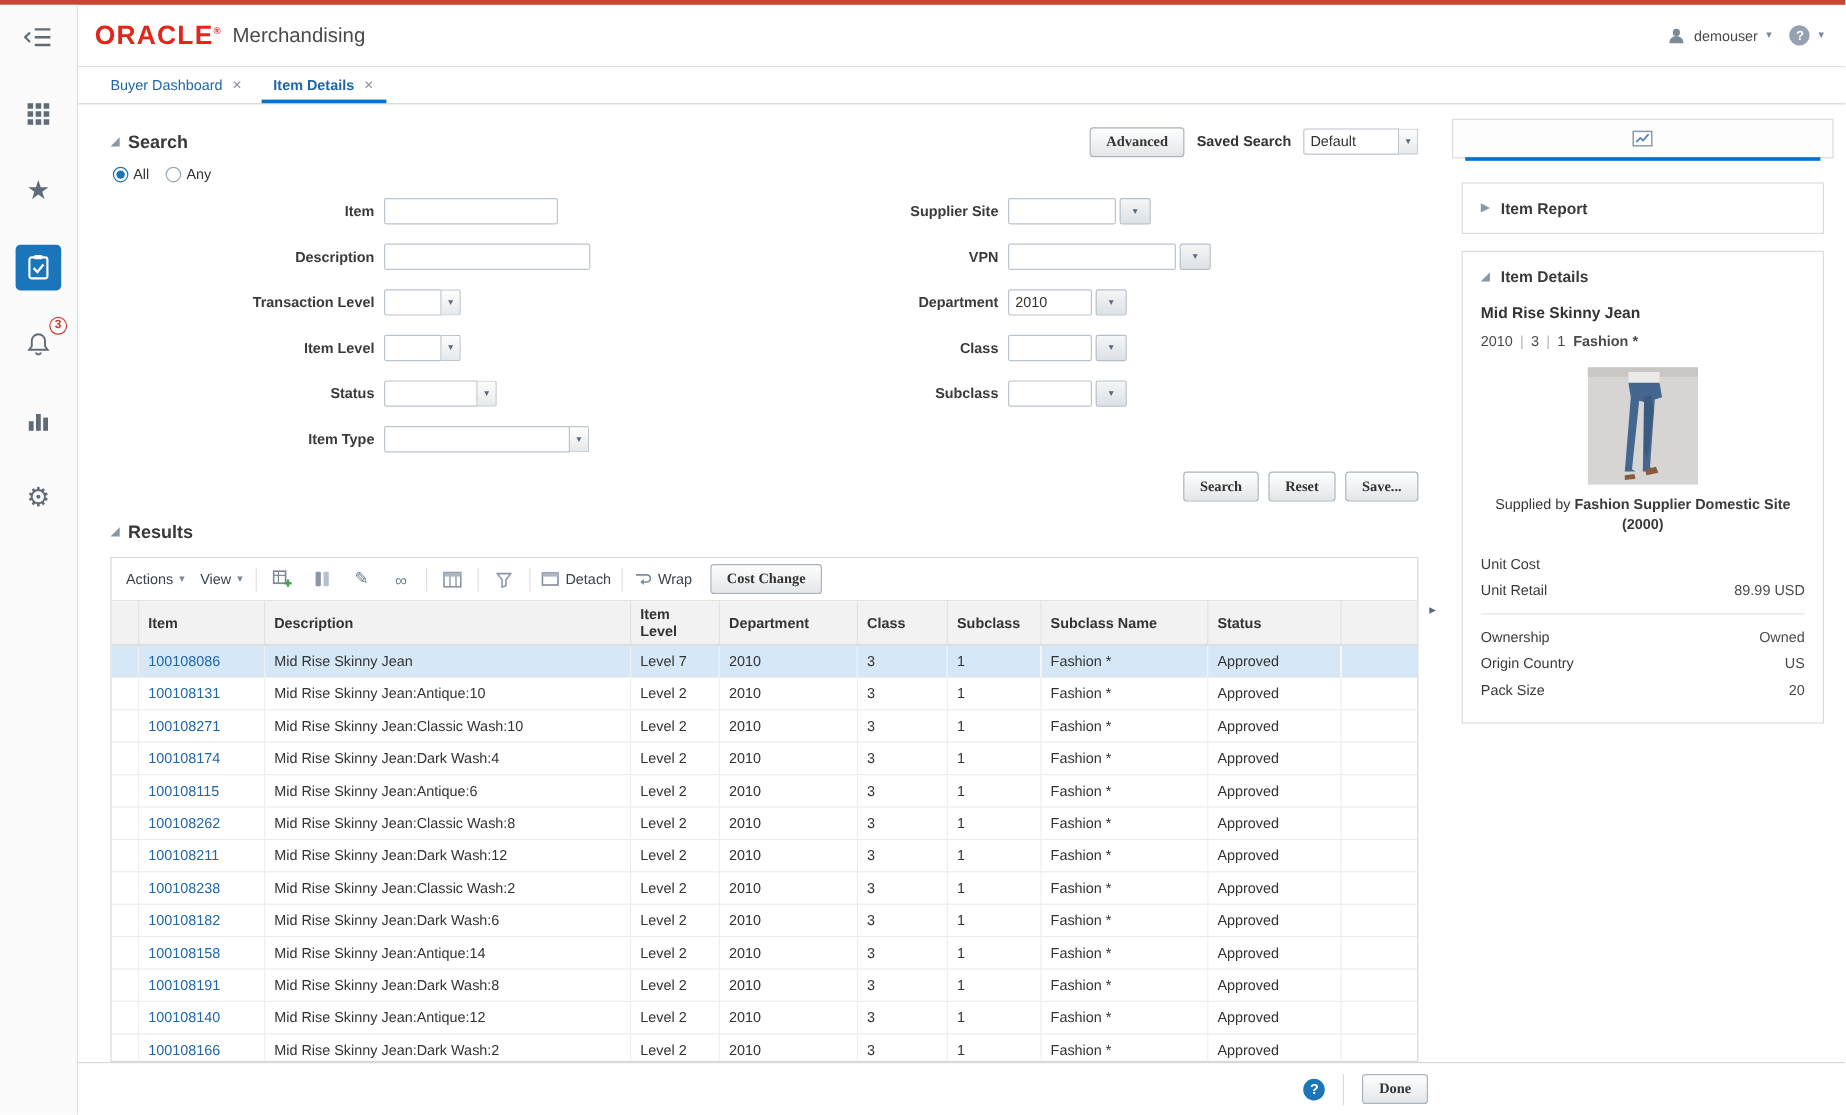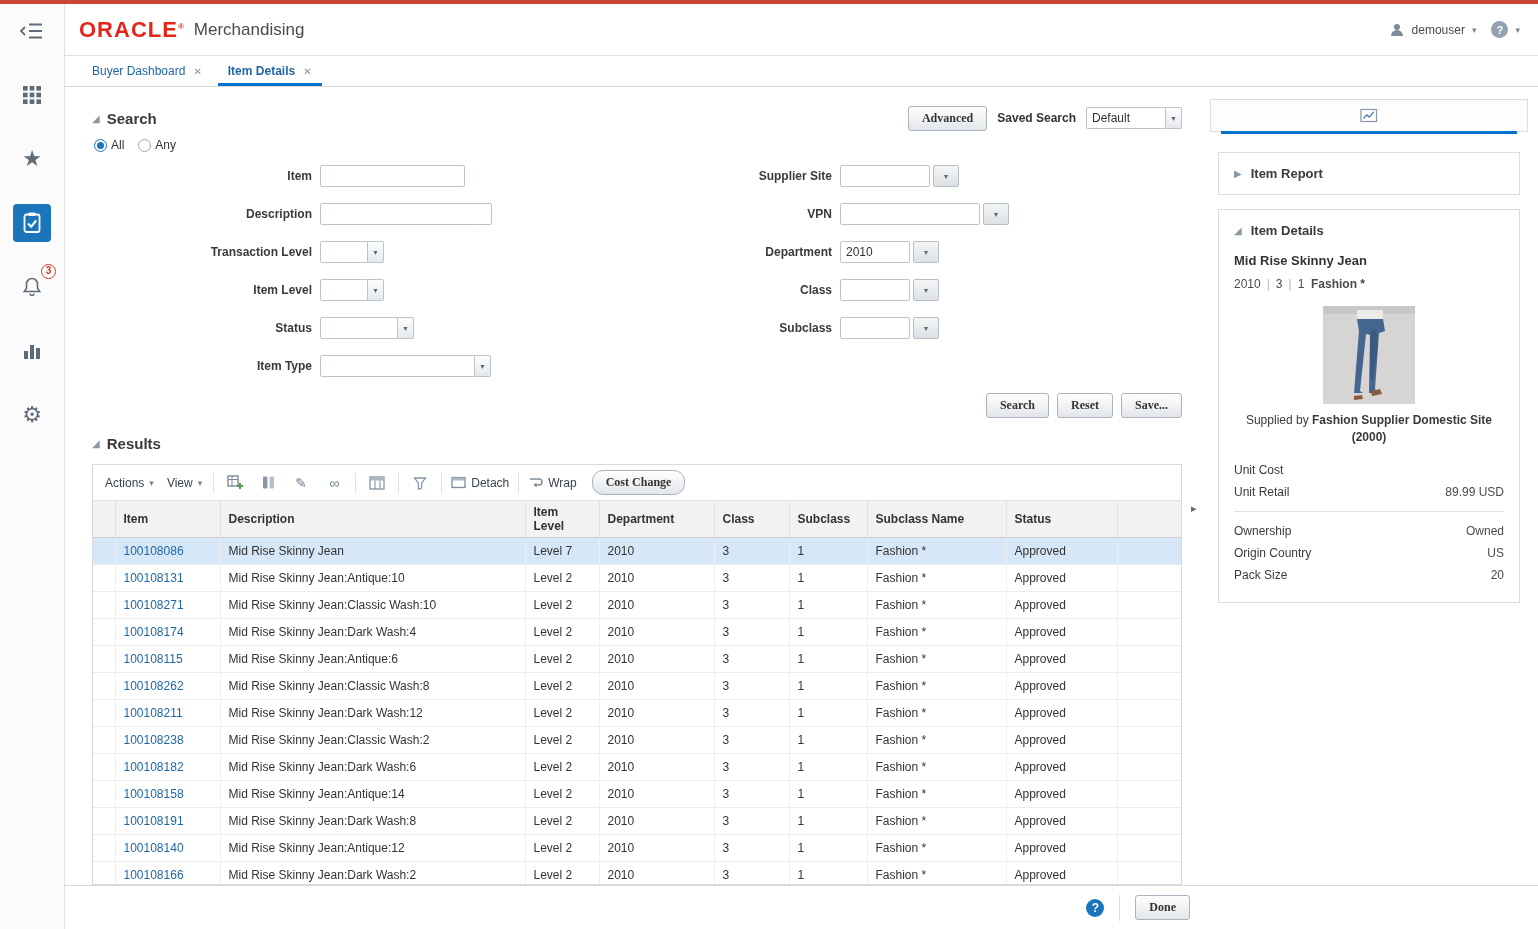--- a/index.html
+++ b/index.html
@@ -359,21 +359,21 @@
               <span>Detach</span>
             </span>
             <span class="tb-sep"></span>
             <span class="tb-labeled">
               <svg width="15" height="12" viewBox="0 0 15 12">
                 <path d="M2 3h9a3 3 0 0 1 0 6H7" fill="none" stroke="#7d8a99" stroke-width="1.4"></path>
                 <path d="M8.5 6.5L5.5 9l3 2.5z" fill="#7d8a99"></path>
               </svg>
               <span>Wrap</span>
             </span>
-            <button class="btn" style="margin-left:6px;border-radius:11px;">Cost Change</button>
+            <button class="btn" style="margin-left:6px;">Cost Change</button>
           </div>
 
           <table class="results">
             <colgroup>
               <col style="width:22px;">
                 <col style="width:105px;">
                 <col style="width:305px;">
                 <col style="width:74px;">
               <col style="width:115px;">
                 <col style="width:75px;">

